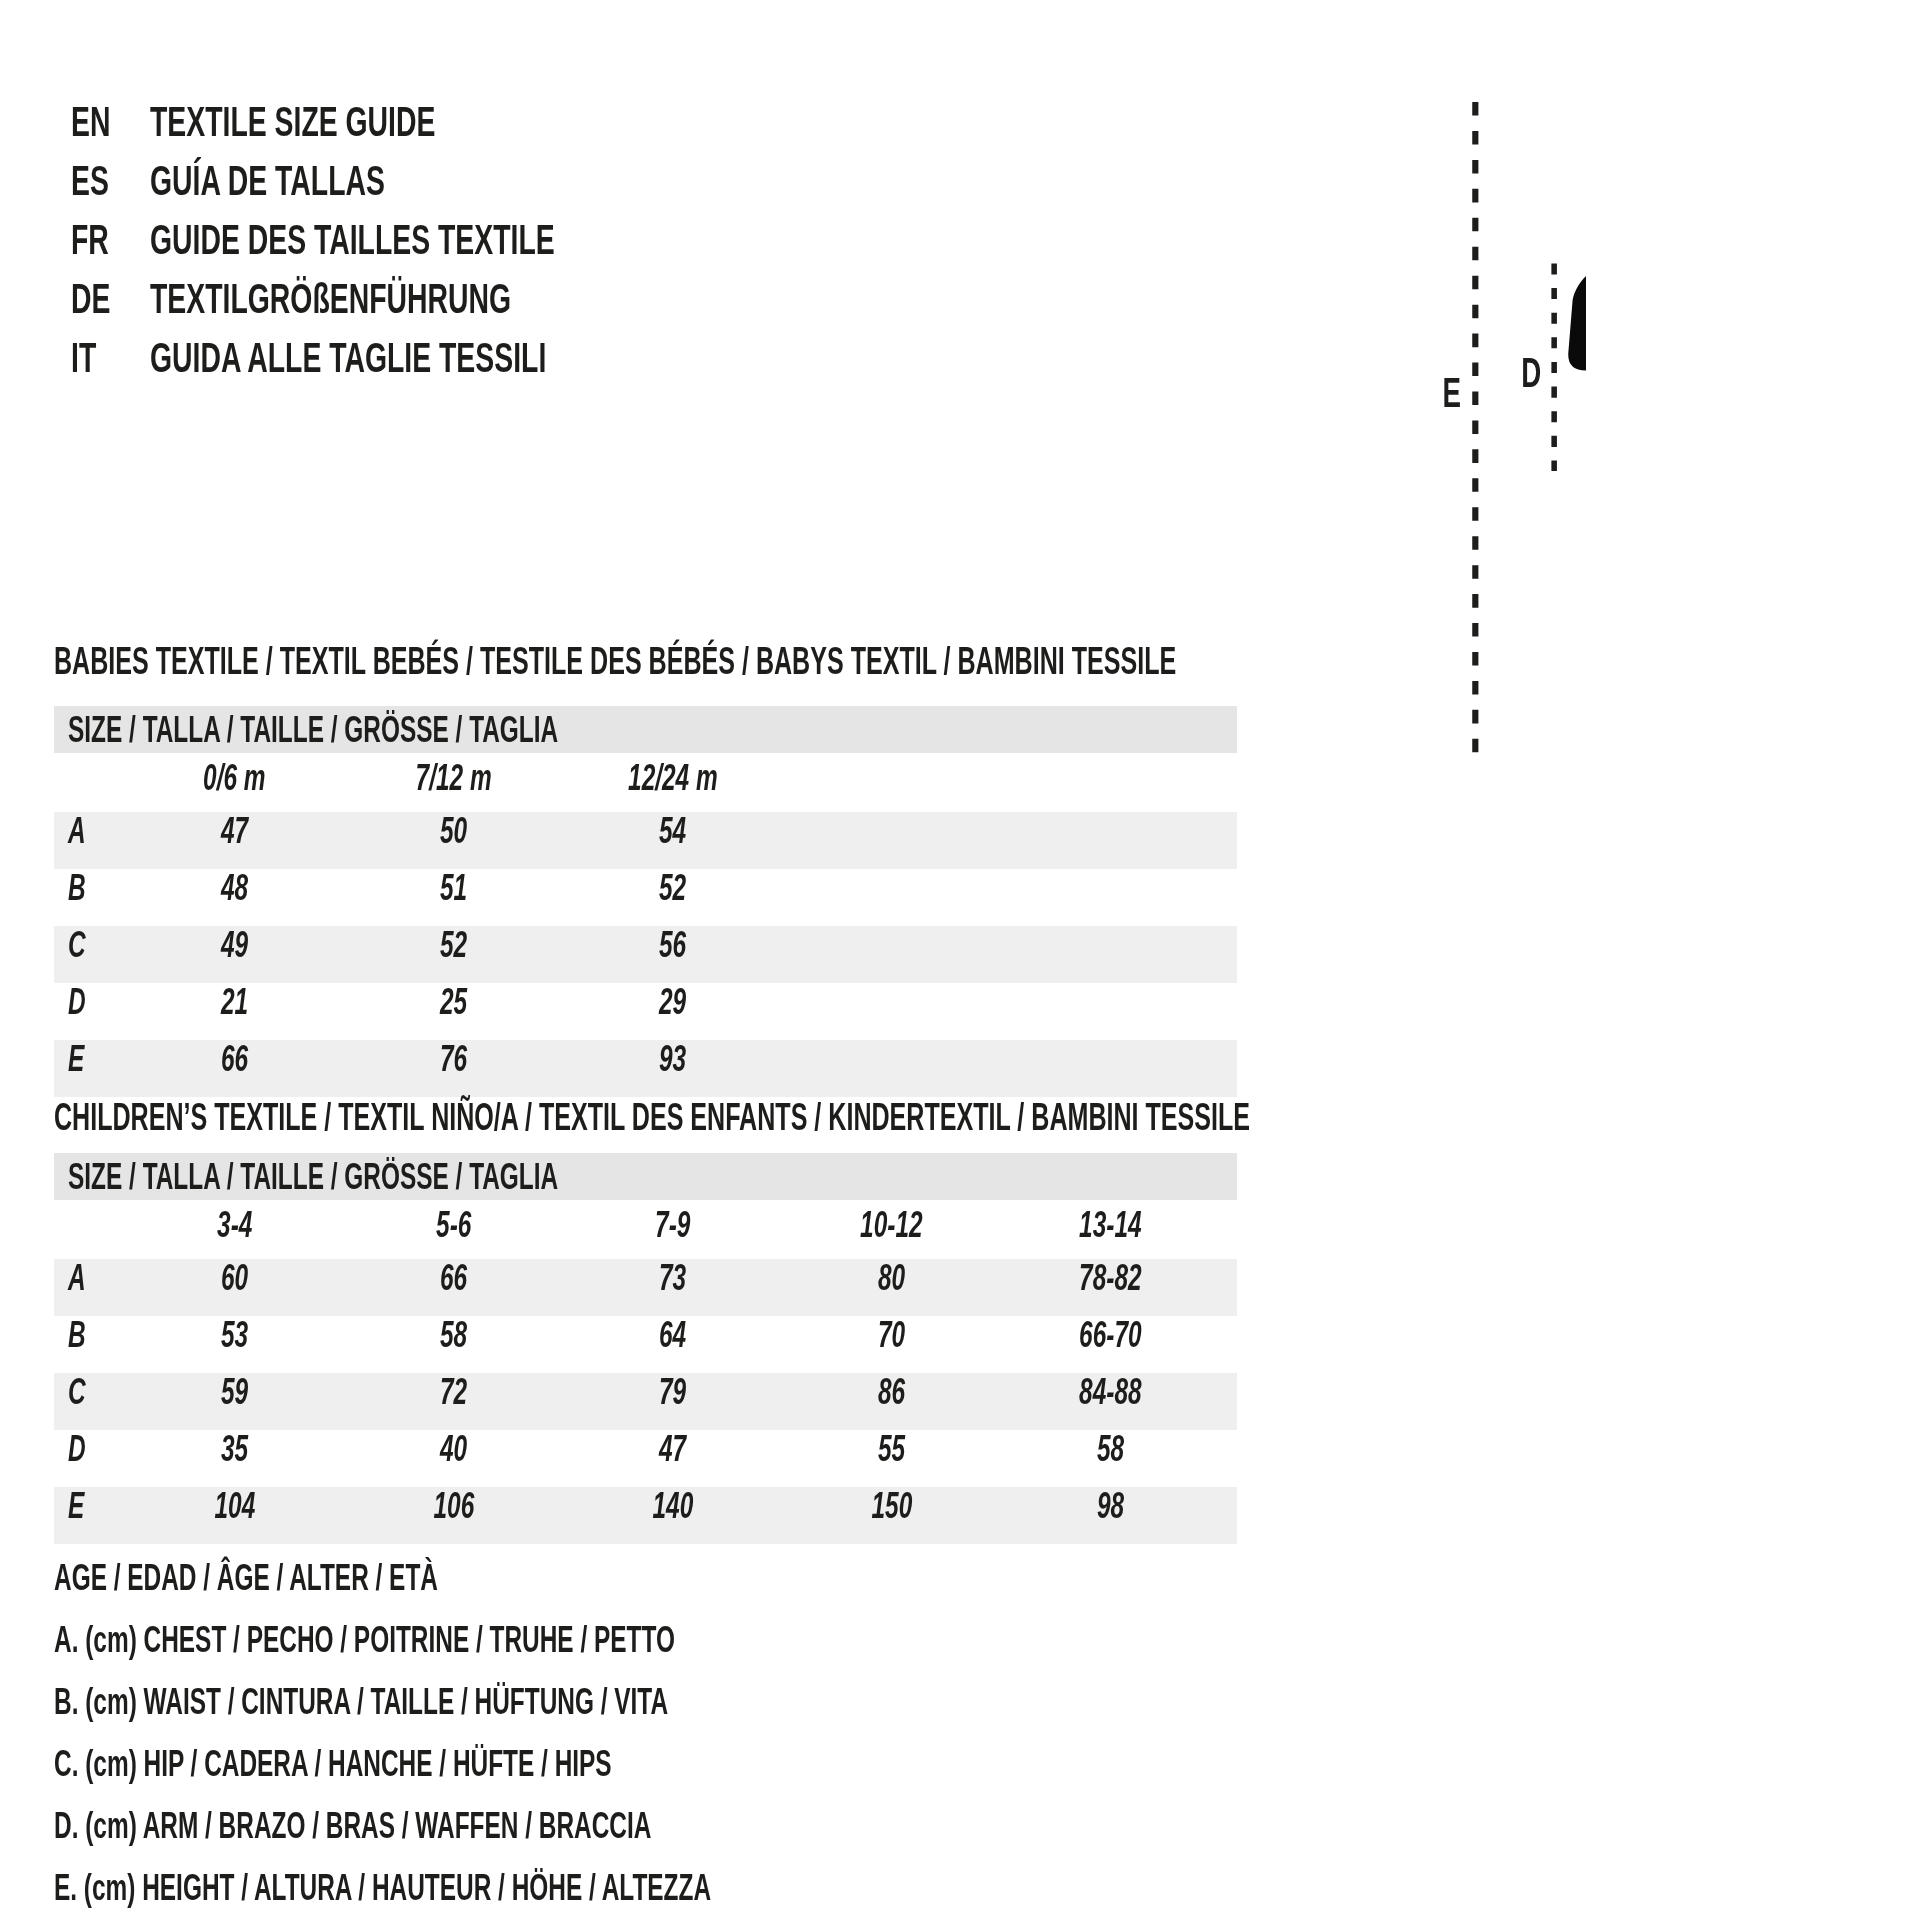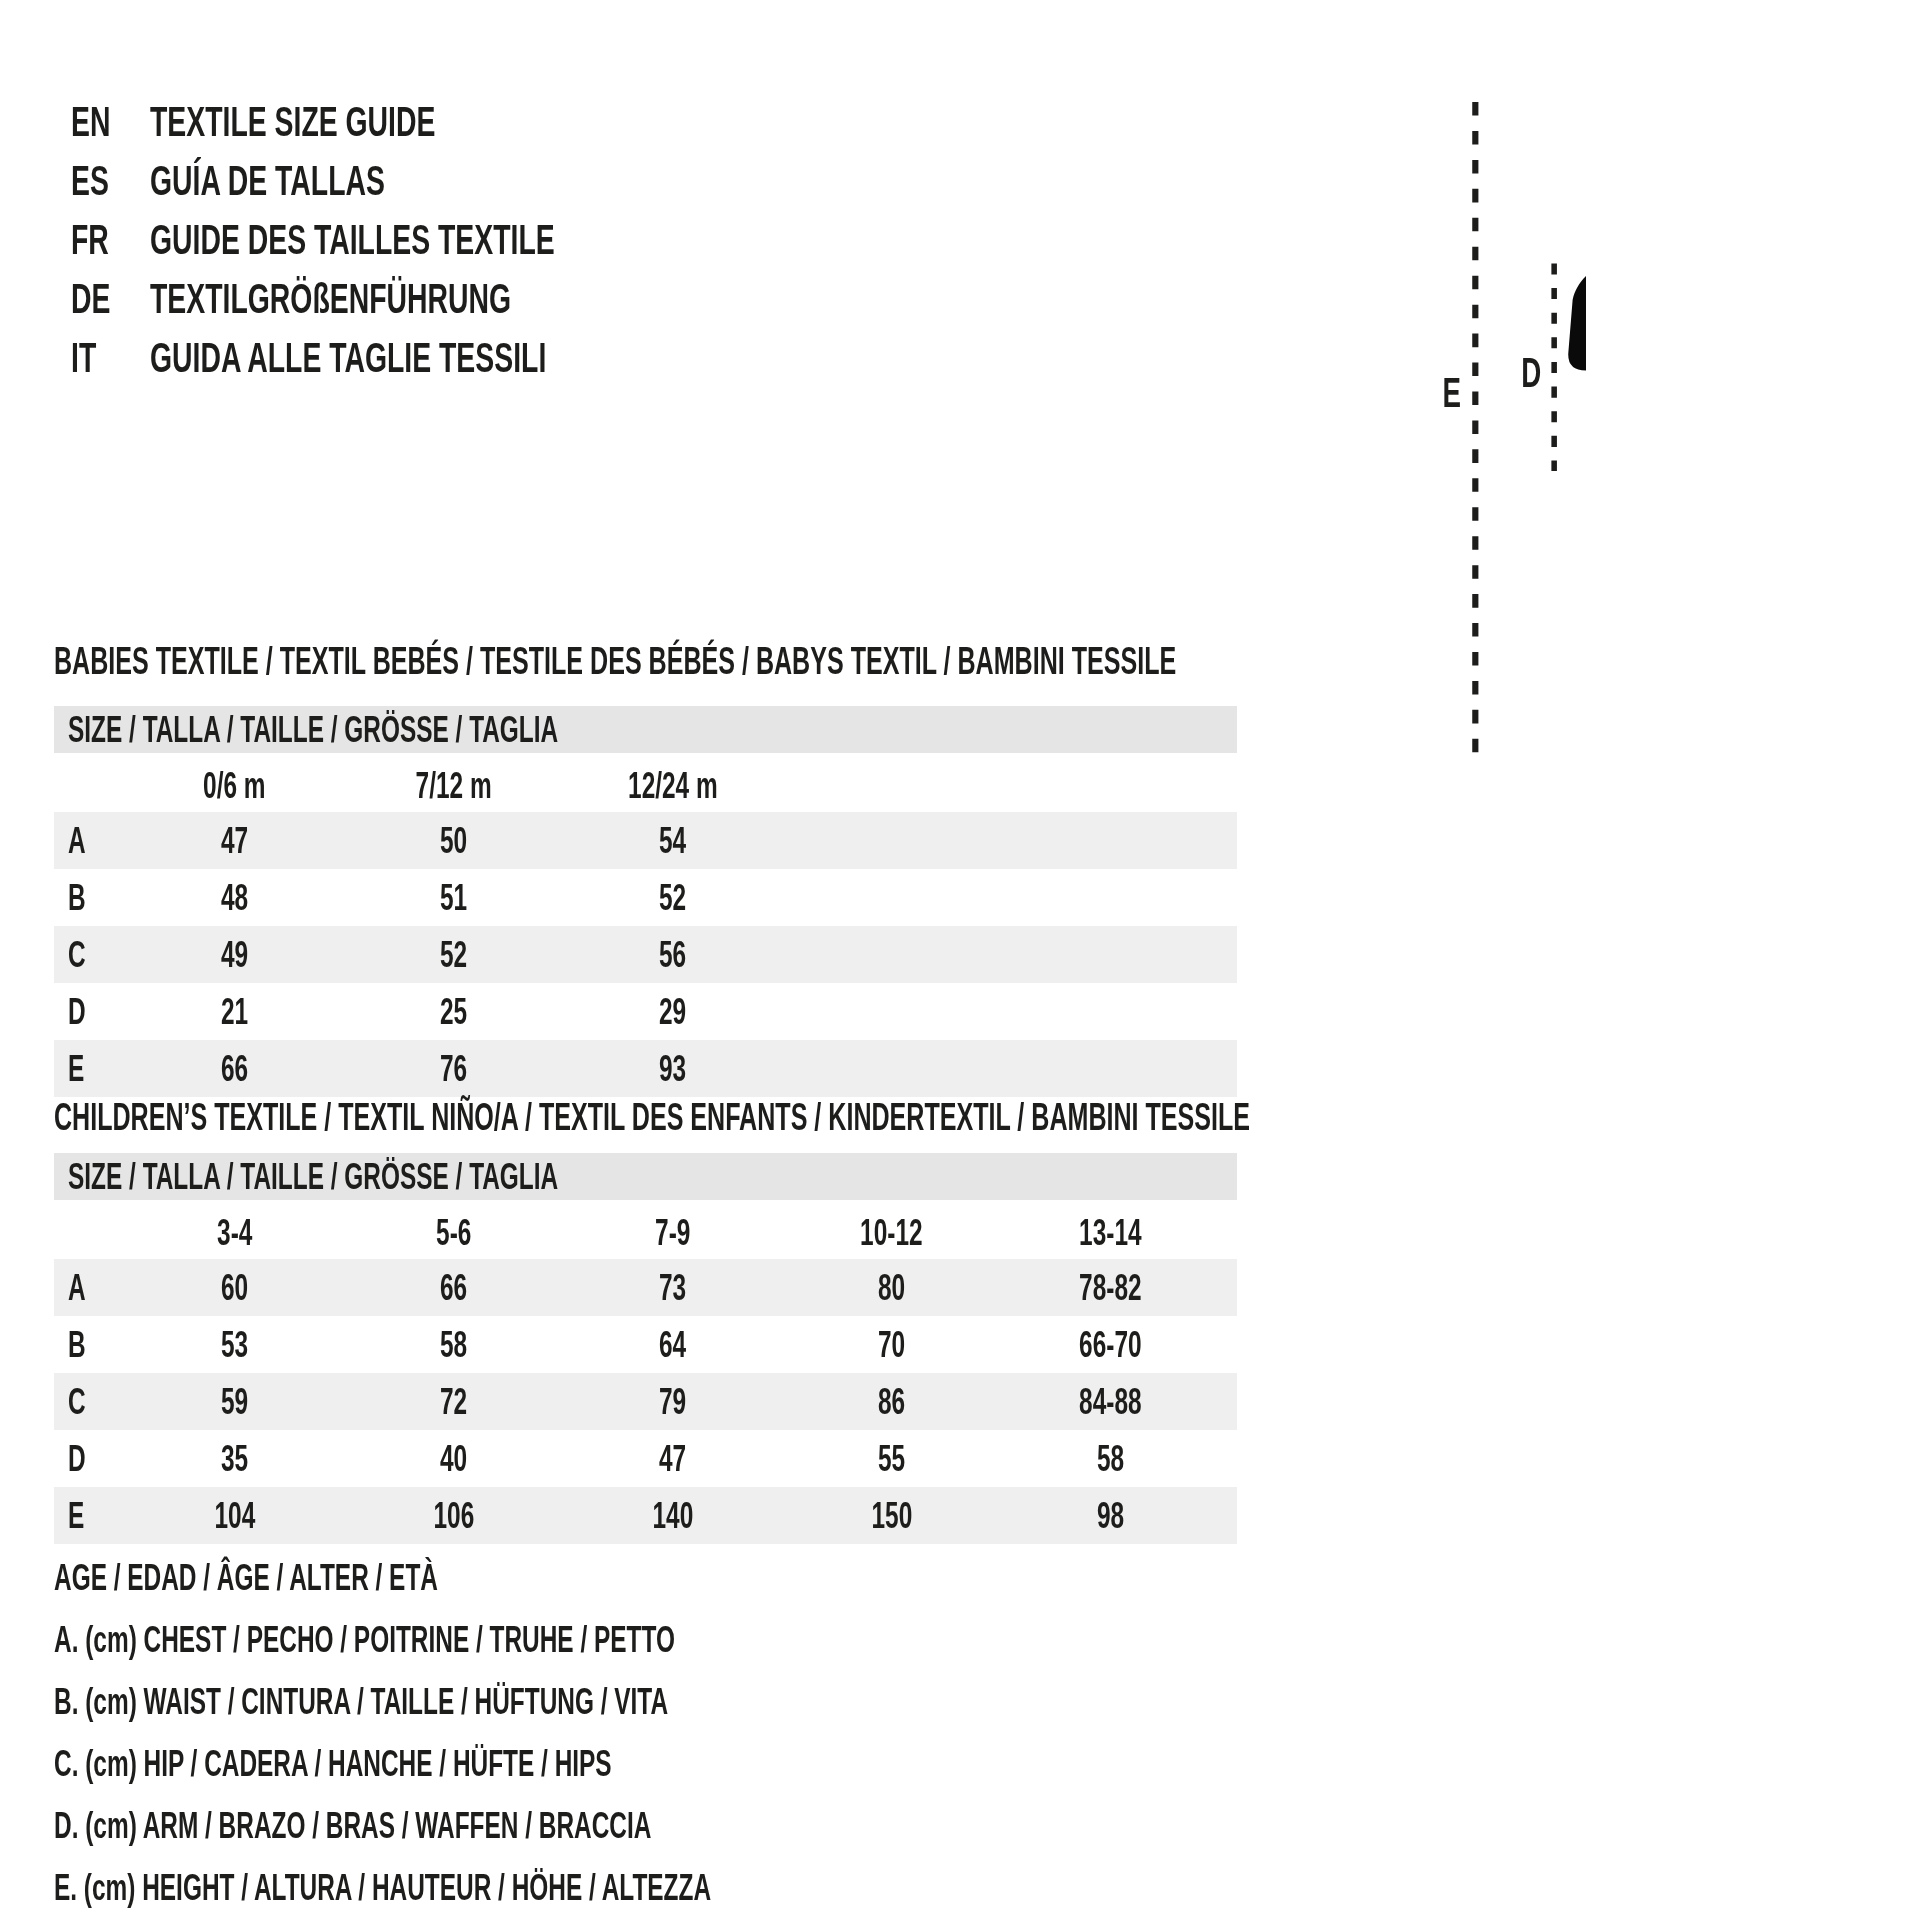--- a/index.html
+++ b/index.html
@@ -23,21 +23,21 @@
   
   .section-heading{position:absolute;left:54px;height:41px;line-height:41px;font-size:38px;}
 
   
   .size-bar{position:absolute;left:54px;width:1183px;height:47px;line-height:47px;
     background:#e5e5e5;}
   .size-bar .t{margin-left:13.6px;font-size:37px;}
 
   
   .ftable{position:absolute;left:54px;width:1183px;}
-  .frow{position:relative;display:flex;align-items:center;width:1183px;}
+  .frow{position:relative;display:flex;align-items:flex-start;width:1183px;font-style:italic;}
   .frow.head{height:53px;}
   .frow.data{height:57px;}
   .frow.stripe{background:#efefef;}
   .cell{flex:0 0 219px;width:219px;text-align:center;font-size:37px;line-height:1;}
   .cell.lblcol{flex:0 0 71px;width:71px;text-align:left;padding-left:13.6px;box-sizing:border-box;}
 
   
   #legend{position:absolute;left:54px;top:1547px;}
   .legend-line{height:62px;line-height:62px;font-size:37px;text-decoration:underline;}
 

